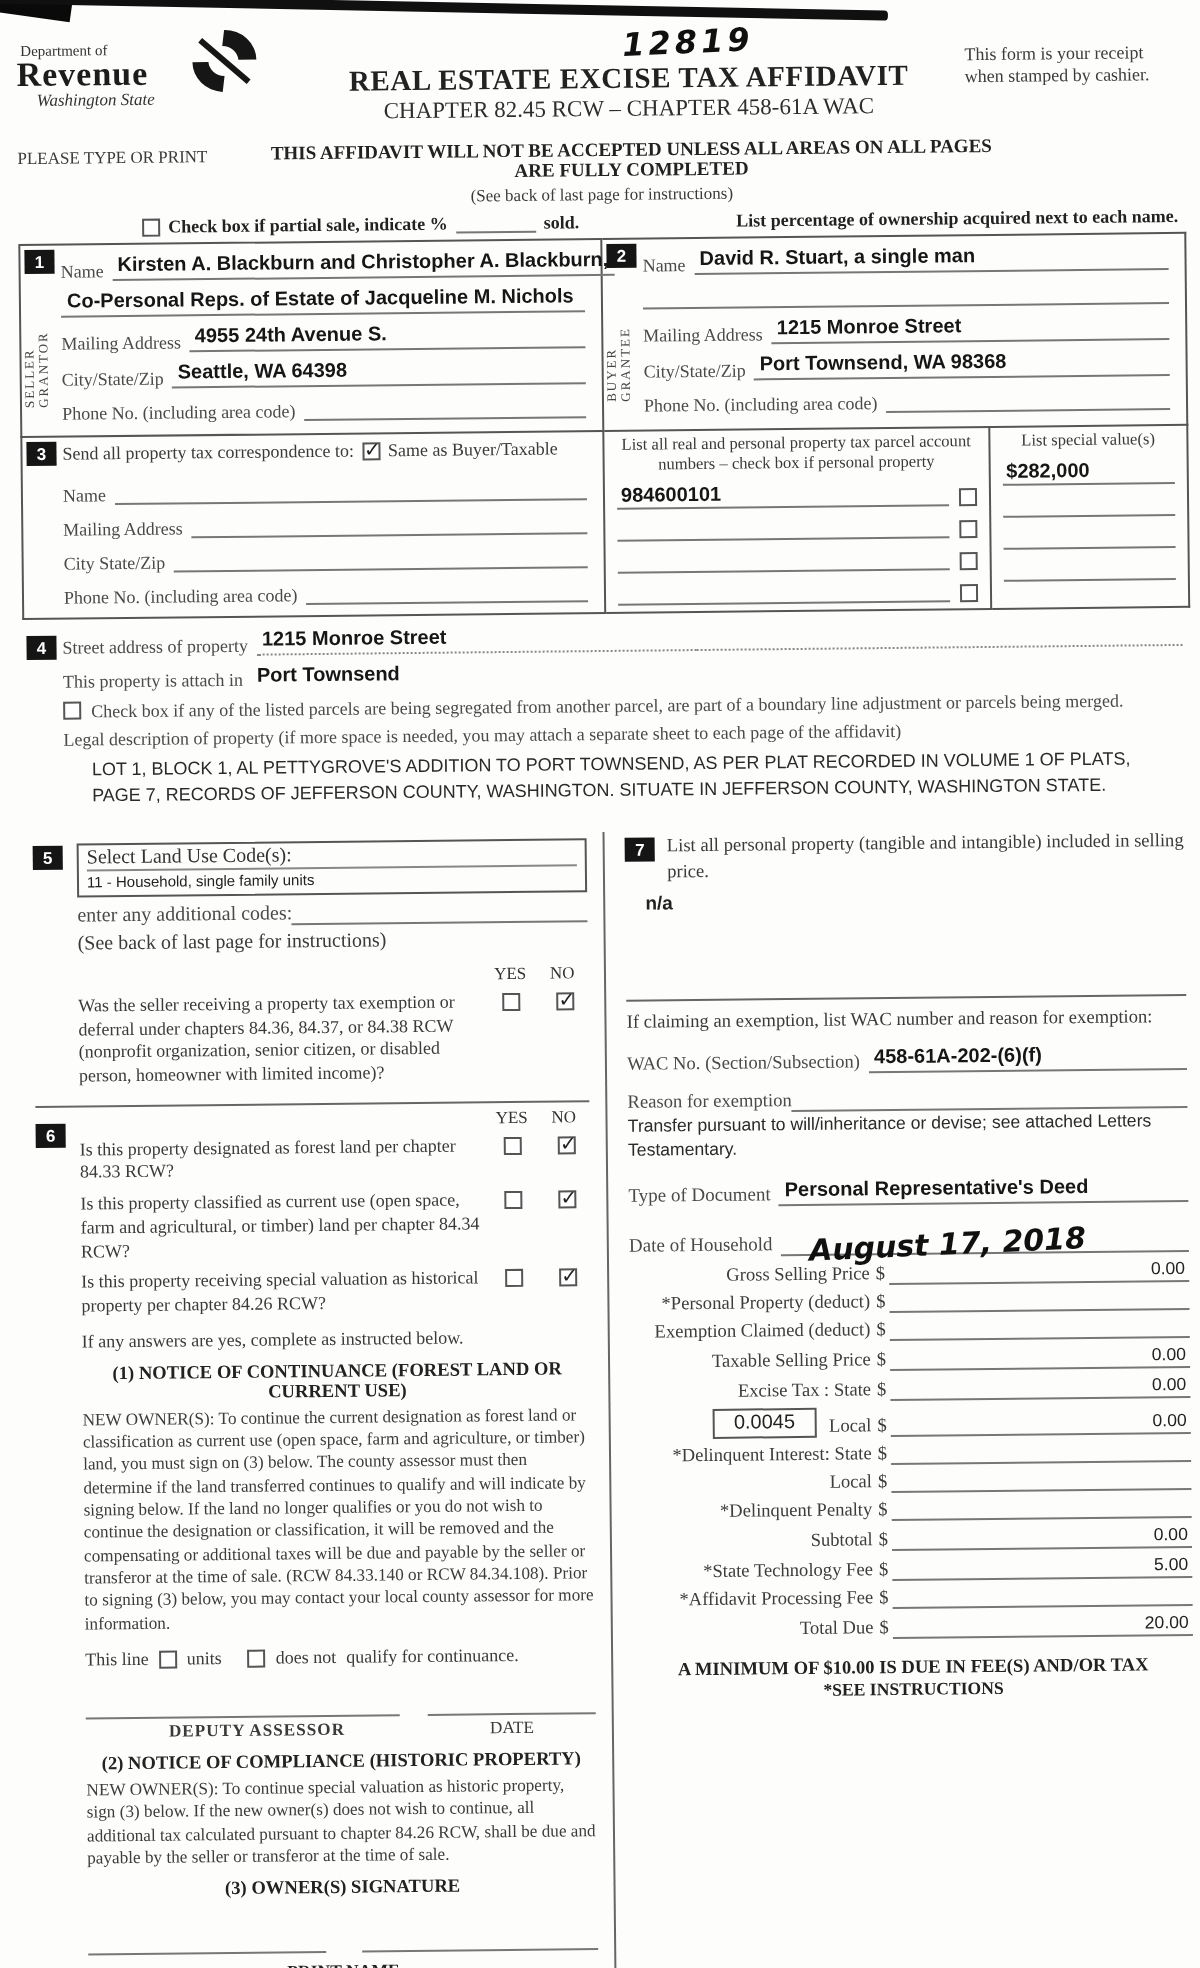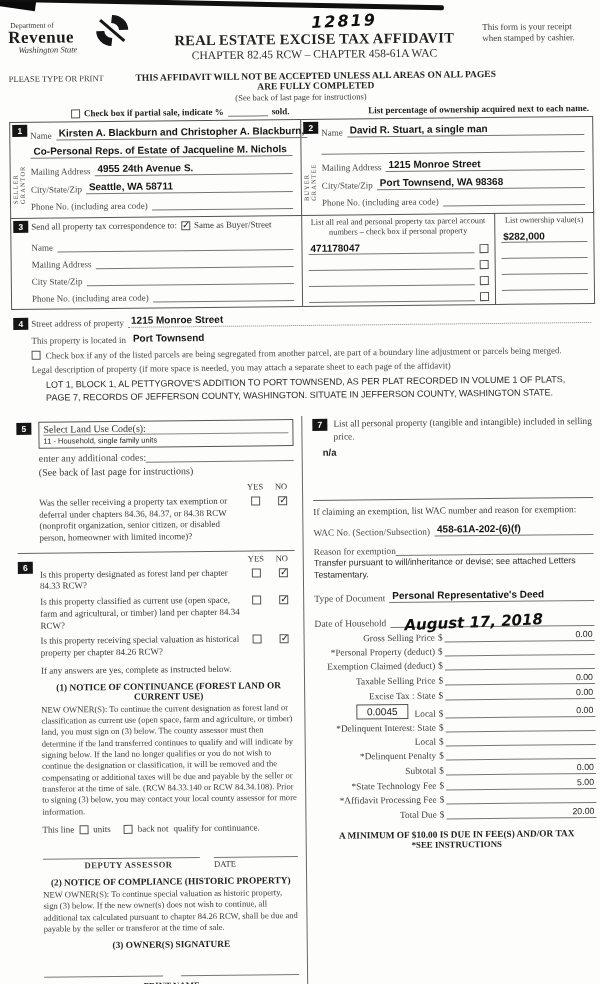--- a/index.html
+++ b/index.html
@@ -87,21 +87,21 @@
   .qrow { display:flex; margin-top:4px; }
   .qtext { flex:1; font-size:9px; line-height:1.3; color:#3a3a3a; }
   .qboxes { width:52px; display:flex; justify-content:space-between; padding:1px 7px 0 9px; }
   .notice-title { text-align:center; font-weight:bold; font-size:9.3px; color:#222; margin-top:7px; }
   .notice-body { font-size:8.6px; line-height:1.32; margin-top:2px; text-align:left; color:#3c3c3c;}
   .controw { display:flex; align-items:flex-end; gap:5px; font-size:9px; margin-top:7px; }
   .sigline-row { display:flex; align-items:flex-end; gap:14px; margin-top:14px; }
   .sigline-row .short { flex:0 0 84px; }
   .undertxt { display:flex; font-size:8.6px; margin-top:1px; }
   .undertxt .c1 { flex:1; text-align:center; font-weight:bold; letter-spacing:0.5px;}
-  .undertxt .c2 { flex:0 0 84px; }
+  .undertxt .c2 { flex:0 0 84px; text-align:center; }
 
   
   .b7head { display:flex; margin-top:2px;}
   .b7head .chip { margin-right:6px; margin-top:1px; flex:0 0 auto;}
   .b7q { font-size:9.3px; line-height:1.35; }
   .na { font-family:"Liberation Sans",sans-serif; font-weight:bold; font-size:9.5px; color:#222; margin:4px 0 0 10px; }
   .divider { border-top:1px solid #666; margin-top:8px; }
   .feerow { display:flex; align-items:flex-end; margin-top:3px; }
   .feelabel { flex:1; text-align:right; font-size:9.3px; color:#3d3d3d; white-space:nowrap;}
   .dollar::before { content:"$"; }
@@ -170,21 +170,21 @@
         </div>
         <div class="frow">
           <span class="fval" style="margin-left:0;"><span>Co-Personal Reps. of Estate of Jacqueline M. Nichols</span></span>
         </div>
         <div class="frow">
           <span class="lbl">Mailing Address</span>
           <span class="fval"><span>4955 24th Avenue S.</span></span>
         </div>
         <div class="frow">
           <span class="lbl">City/State/Zip</span>
-          <span class="fval"><span>Seattle, WA 58711</span></span>
+          <span class="fval"><span>Seattle, WA 64398</span></span>
         </div>
         <div class="frow">
           <span class="lbl">Phone No. (including area code)</span>
           <span class="fval"></span>
         </div>
       </div>
 
       <div class="pbox">
         <span class="chip">2</span>
         <div class="vlabel">
@@ -212,21 +212,21 @@
         </div>
       </div>
     </div>
 
     <div class="midrow">
       <div class="b3">
         <span class="chip" style="position:absolute;left:2px;top:3px;">3</span>
         <div style="font-size:9px; display:flex; align-items:center; gap:4px;">
           <span>Send all property tax correspondence to:</span>
           <span class="cb checked"></span>
-          <span>Same as Buyer/Street</span>
+          <span>Same as Buyer/Taxable</span>
         </div>
         <div class="frow" style="margin-top:9px;">
           <span class="lbl">Name</span>
           <span class="fval"></span>
         </div>
         <div class="frow">
           <span class="lbl">Mailing Address</span>
           <span class="fval"></span>
         </div>
         <div class="frow">
@@ -235,39 +235,39 @@
         </div>
         <div class="frow">
           <span class="lbl">Phone No. (including area code)</span>
           <span class="fval"></span>
         </div>
       </div>
 
       <div class="parcelcol">
         <div class="colhead">List all real and personal property tax parcel account numbers – check box if personal property</div>
         <div class="prow">
-            <span class="num"><span>471178047</span></span>
+            <span class="num"><span>984600101</span></span>
             <span class="cb"></span>
           </div>
         <div class="prow">
             <span class="num"><span></span></span>
             <span class="cb"></span>
           </div>
         <div class="prow">
             <span class="num"><span></span></span>
             <span class="cb"></span>
           </div>
         <div class="prow">
             <span class="num"><span></span></span>
             <span class="cb"></span>
           </div>
       </div>
 
       <div class="assesscol">
-        <div class="colhead">List ownership value(s)</div>
+        <div class="colhead">List special value(s)</div>
         <div class="prow">
             <span class="num"><span>$282,000</span></span>
           </div>
         <div class="prow">
             <span class="num"><span></span></span>
           </div>
         <div class="prow">
             <span class="num"><span></span></span>
           </div>
         <div class="prow">
@@ -277,21 +277,21 @@
     </div>
 
     <div class="b4">
       <span class="chip">4</span>
       <div class="frow" style="margin-top:0;">
         <span class="lbl">Street address of property</span>
         <span class="fval" style="flex:0 0 220px; border-bottom:1px dotted #888;"><span>1215 Monroe Street</span></span>
         <span class="uline" style="border-bottom:1px dotted #888;"></span>
       </div>
       <div class="frow">
-        <span class="lbl">This property is located in</span>
+        <span class="lbl">This property is attach in</span>
         <span class="fval" style="flex:0 0 160px; border-bottom:none;"><span>Port Townsend</span></span>
       </div>
       <div style="display:flex; gap:5px; margin-top:5px; align-items:flex-start;">
         <span class="cb"></span>
         <span class="lbl" style="flex:1;">Check box if any of the listed parcels are being segregated from another parcel, are part of a boundary line adjustment or parcels being merged.</span>
       </div>
       <div class="lbl" style="margin-top:4px;">Legal description of property (if more space is needed, you may attach a separate sheet to each page of the affidavit)</div>
       <div class="legal">
         <div>LOT 1, BLOCK 1, AL PETTYGROVE'S ADDITION TO PORT TOWNSEND, AS PER PLAT RECORDED IN VOLUME 1 OF PLATS,</div>
         <div>PAGE 7, RECORDS OF JEFFERSON COUNTY, WASHINGTON.  SITUATE IN JEFFERSON COUNTY, WASHINGTON STATE.</div>
@@ -354,21 +354,21 @@
         <div style="font-size:9px; margin-top:6px;">If any answers are yes, complete as instructed below.</div>
 
         <div class="notice-title">(1) NOTICE OF CONTINUANCE (FOREST LAND OR CURRENT USE)</div>
         <div class="notice-body">NEW OWNER(S): To continue the current designation as forest land or classification as current use (open space, farm and agriculture, or timber) land, you must sign on (3) below. The county assessor must then determine if the land transferred continues to qualify and will indicate by signing below. If the land no longer qualifies or you do not wish to continue the designation or classification, it will be removed and the compensating or additional taxes will be due and payable by the seller or transferor at the time of sale. (RCW 84.33.140 or RCW 84.34.108). Prior to signing (3) below, you may contact your local county assessor for more information.</div>
 
         <div class="controw">
           <span>This line</span>
           <span class="cb"></span>
           <span>units</span>
           <span class="cb" style="margin-left:8px;"></span>
-          <span>back not</span>
+          <span>does not</span>
           <span>qualify for continuance.</span>
         </div>
 
         <div class="sigline-row">
           <span class="uline"></span>
           <span class="uline short"></span>
         </div>
         <div class="undertxt">
           <span class="c1">DEPUTY ASSESSOR</span>
           <span class="c2">DATE</span>

